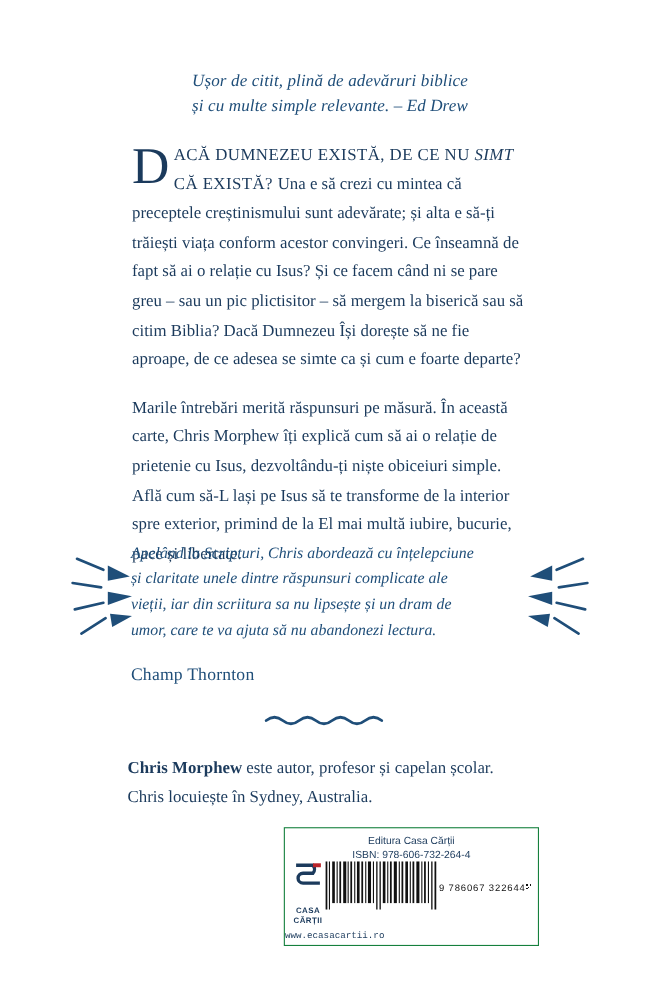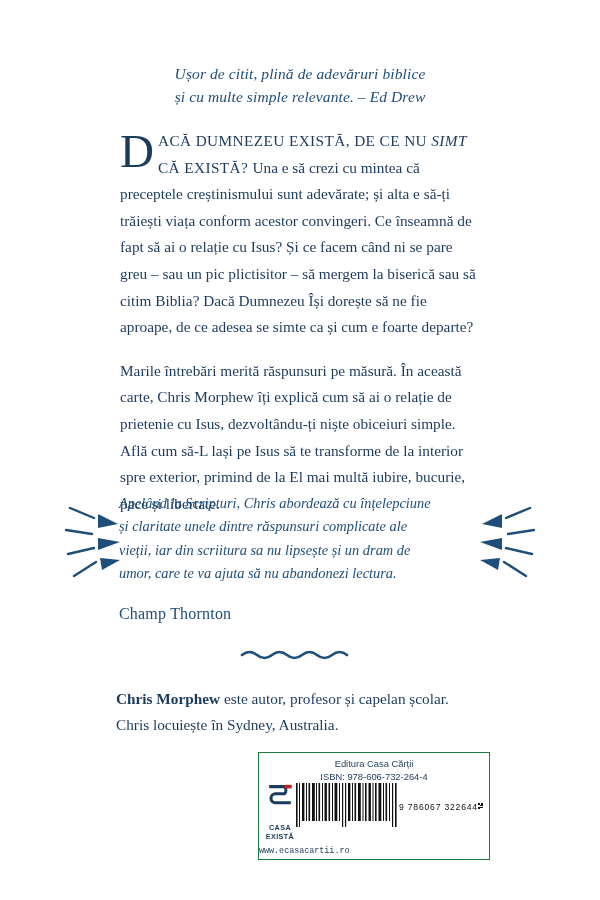--- a/index.html
+++ b/index.html
@@ -282,21 +282,21 @@
 
     <div class="barcode-row">
 
       <div class="logo-box">
         <svg class="logo-mark" viewBox="0 0 30 26">
           <path d="M3 4 H20 a6 6 0 0 1 0 8 H10 a5 5 0 0 0 0 10 H27" fill="none" stroke="#1b3a5c" stroke-width="3.4"></path>
           <rect x="20" y="2" width="8" height="4" fill="#b9252b"></rect>
         </svg>
         <div class="logo-text">
           <span>CASA</span><br>
-          <span>EXISTĂ</span>
+          <span>CĂRȚII</span>
         </div>
       </div>
 
       <div style="display:flex;flex-direction:row;align-items:center;">
         <div class="bars">
           <svg width="104" height="44" viewBox="0 0 104 44">
             <g fill="#111">
               <rect x="1" y="0" width="1.6" height="44"></rect>
               <rect x="4" y="0" width="1" height="44"></rect>
               <rect x="7" y="0" width="2.4" height="38"></rect>

